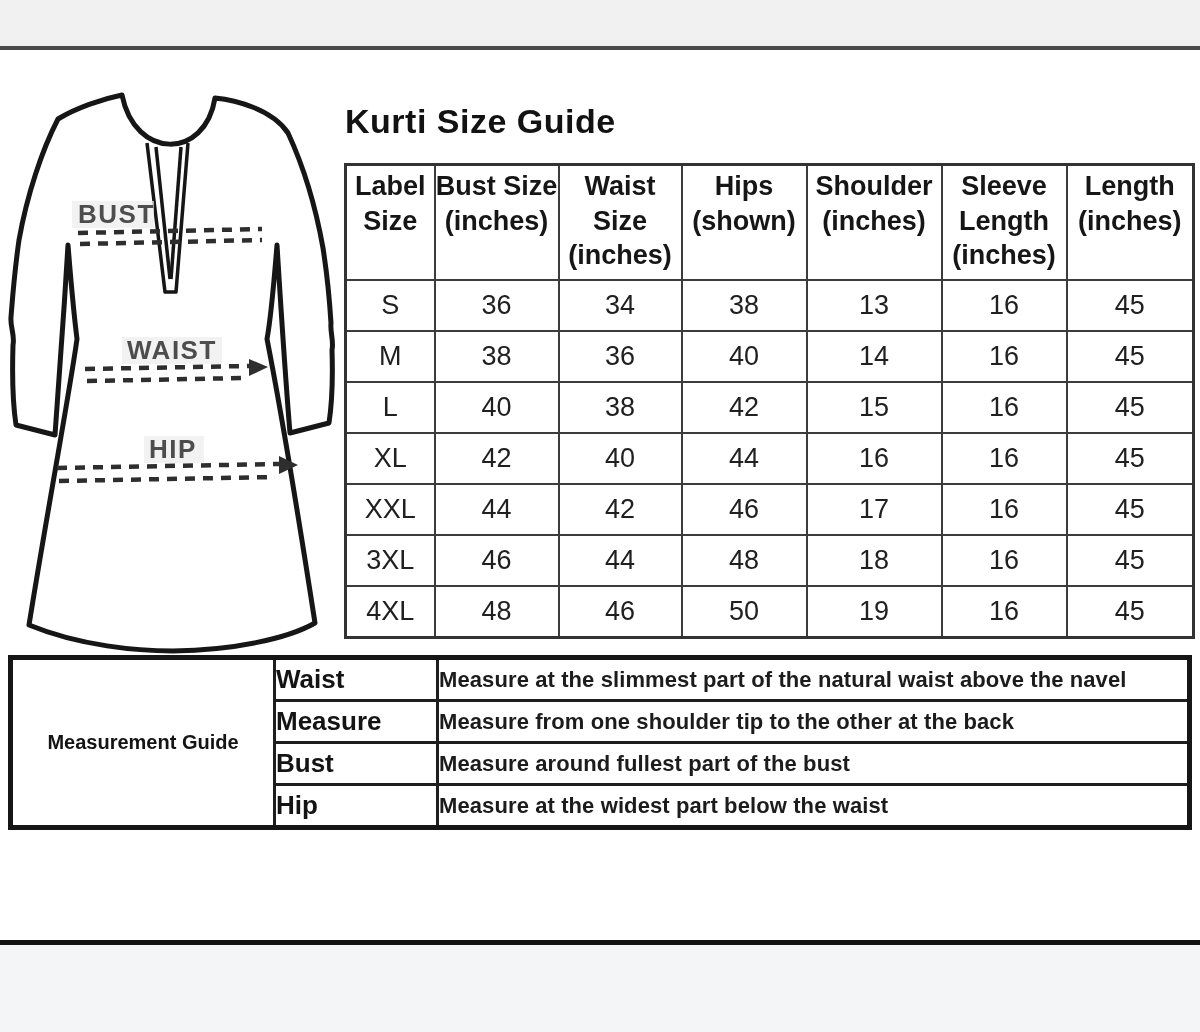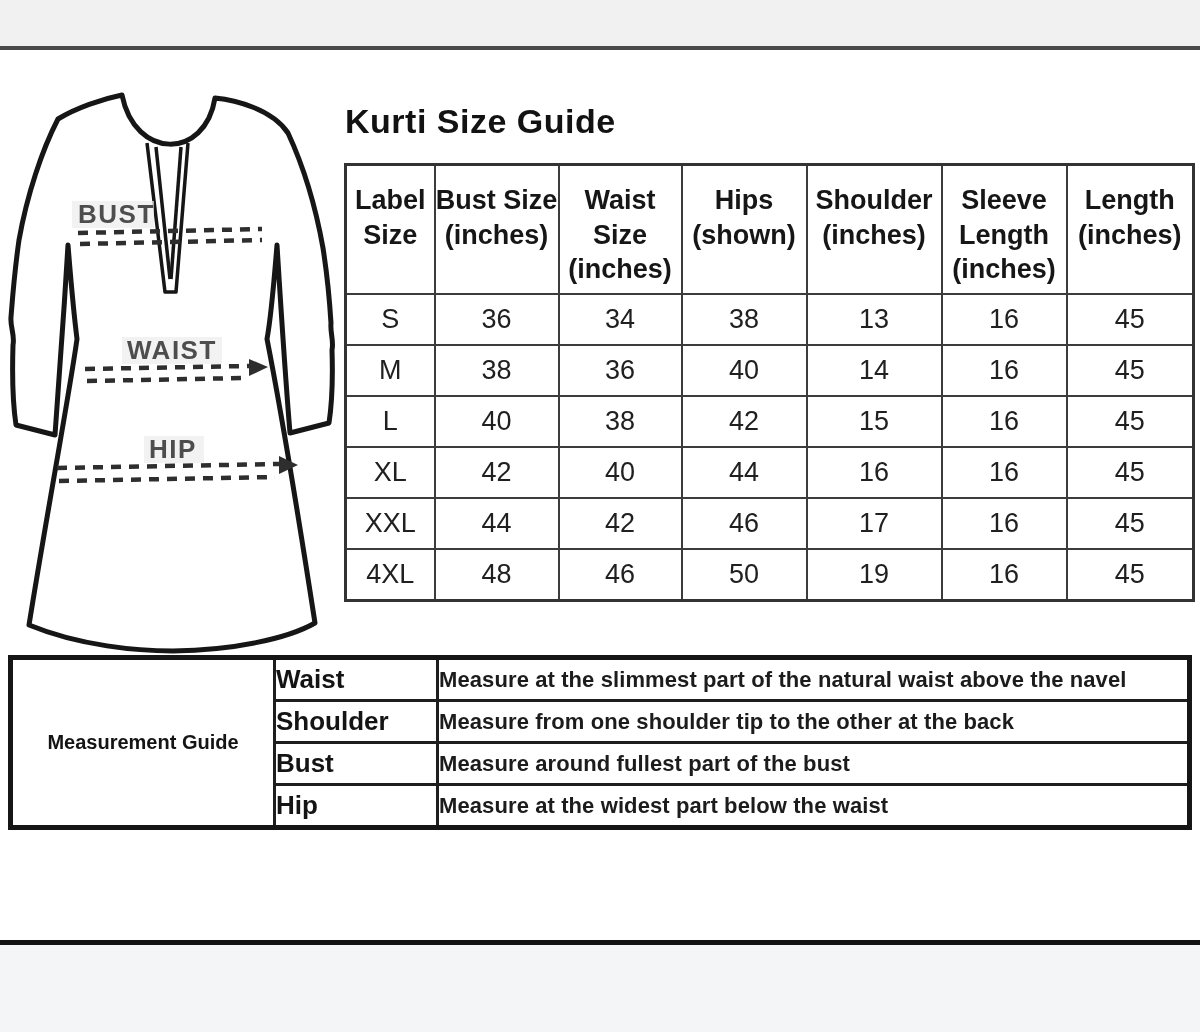--- a/index.html
+++ b/index.html
@@ -28,21 +28,21 @@
     position:absolute; left:344px; top:163px; width:848px;
     border-collapse:collapse; table-layout:fixed;
     border:3px solid #333;
   }
   .size-table th, .size-table td {
     border:2px solid #3c3c3c; text-align:center; padding:0;
     overflow:hidden;
   }
   .size-table th {
     font-size:27px; font-weight:bold; line-height:1.28;
-    vertical-align:top; padding-top:17px; height:110px; color:#161616;
+    vertical-align:top; padding-top:3px; height:110px; color:#161616;
   }
   .size-table td { font-size:27px; font-weight:normal; height:49px; color:#202020; }
 
   
   .mg-table {
     position:absolute; left:8px; top:655px; width:1184px;
     border-collapse:collapse; table-layout:fixed;
     border:5px solid #161616;
   }
   .mg-table td { border:3px solid #1e1e1e; padding:0; }
@@ -192,40 +192,49 @@
       <tr>
         <td>XXL</td>
         <td>44</td>
         <td>42</td>
         <td>46</td>
         <td>17</td>
         <td>16</td>
         <td>45</td>
       </tr>
       <tr>
+        <td>3XL</td>
+        <td>46</td>
+        <td>44</td>
+        <td>48</td>
+        <td>18</td>
+        <td>16</td>
+        <td>45</td>
+      </tr>
+      <tr>
         <td>4XL</td>
         <td>48</td>
         <td>46</td>
         <td>50</td>
         <td>19</td>
         <td>16</td>
         <td>45</td>
       </tr>
     </tbody>
   </table>
 
   <table class="mg-table">
     <tbody>
       <tr>
         <td class="mg-title" rowspan="4">Measurement Guide</td>
         <td class="mg-label">Waist</td>
         <td class="mg-desc">Measure at the slimmest part of the natural waist above the navel</td>
       </tr>
       <tr>
-        <td class="mg-label">Shoulder</td>
+        <td class="mg-label">Measure</td>
         <td class="mg-desc">Measure from one shoulder tip to the other at the back</td>
       </tr>
       <tr>
         <td class="mg-label">Bust</td>
         <td class="mg-desc">Measure around fullest part of the bust</td>
       </tr>
       <tr>
         <td class="mg-label">Hip</td>
         <td class="mg-desc">Measure at the widest part below the waist</td>
       </tr>

